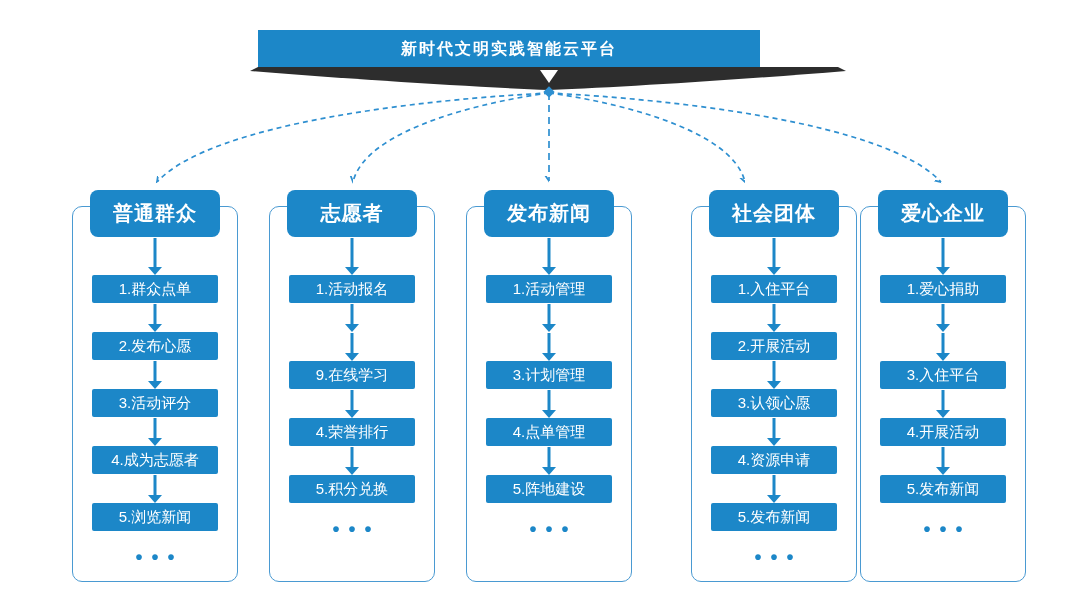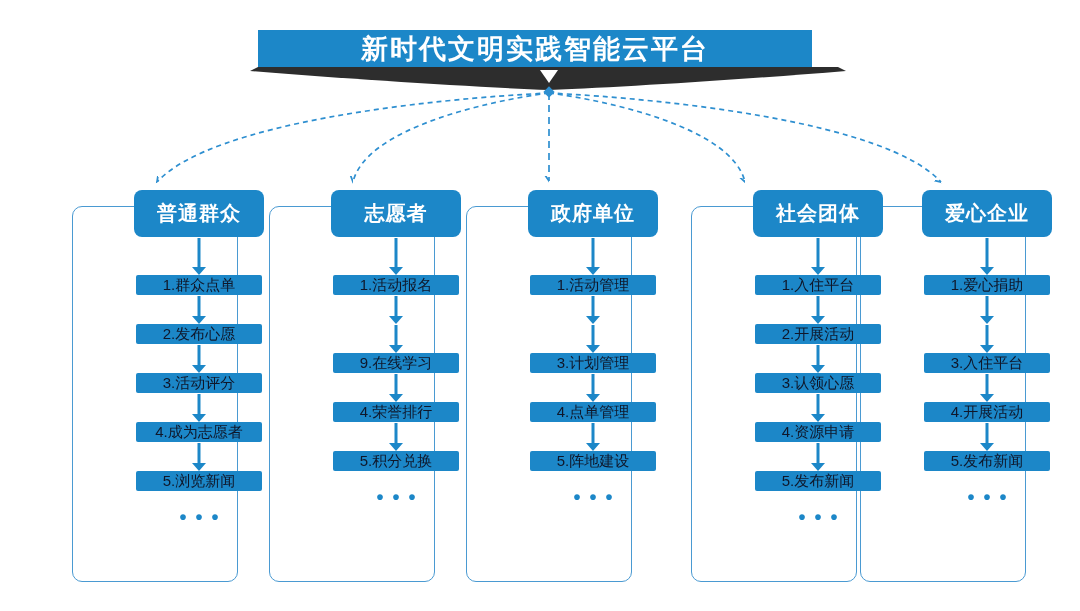--- a/index.html
+++ b/index.html
@@ -2,44 +2,44 @@
 <html><head>
 <meta charset="utf-8">
 <style>
   html,body{margin:0;padding:0;background:#fff;}
   #stage{
     position:relative;width:1080px;height:611px;background:#ffffff;overflow:hidden;
     font-family:"Liberation Sans","DejaVu Sans",sans-serif;
   }
   
   .banner{
-    position:absolute;left:258px;top:30px;width:554px;height:38px;
-    background:#1c87c8;color:#ffffff;font-size:27px;font-weight:bold;
+    position:absolute;left:258px;top:30px;width:502px;height:38px;
+    background:#1c87c8;color:#ffffff;font-size:16px;font-weight:bold;
     display:flex;align-items:center;justify-content:center;letter-spacing:2px;
   }
   .ribbon-svg{position:absolute;left:248px;top:67px;}
   
   .fan-svg{position:absolute;left:0;top:0;}
   
   .column{
     position:absolute;top:190px;width:166px;height:400px;
-    display:flex;flex-direction:column;align-items:center;padding-left:44px;
+    display:flex;flex-direction:column;align-items:center;
   }
   .col-frame{
     position:absolute;left:0;top:16px;width:164px;height:374px;
     border:1.5px solid #4a9ad2;border-radius:10px;background:transparent;
   }
   .col-header{
     position:relative;z-index:2;width:130px;height:47px;border-radius:8px;
     background:#1c87c8;color:#fff;font-size:20px;font-weight:bold;letter-spacing:1px;
     display:flex;align-items:center;justify-content:center;flex:0 0 auto;
   }
   .step{
-    position:relative;z-index:2;width:126px;height:20px;border-radius:2px;
-    background:#1c87c8;color:#0f172a;font-size:15px;
+    position:relative;z-index:2;width:126px;height:28px;border-radius:2px;
+    background:#1c87c8;color:#ffffff;font-size:15px;
     display:flex;align-items:center;justify-content:center;flex:0 0 auto;
   }
   .v-arrow{position:relative;z-index:2;width:16px;flex:0 0 auto;}
   .v-arrow.long{height:38px;}
   .v-arrow.short{height:29px;}
   .v-arrow::before{
     content:'';position:absolute;left:50%;transform:translateX(-50%);
     top:1px;bottom:7px;width:3px;background:#1c87c8;
   }
   .v-arrow::after{
@@ -106,21 +106,21 @@
     <div class="step">9.在线学习</div>
     <div class="v-arrow short"></div>
     <div class="step">4.荣誉排行</div>
     <div class="v-arrow short"></div>
     <div class="step">5.积分兑换</div>
     <div class="col-dots">•••</div>
   </div>
 
   <div class="column" style="left:466px">
     <div class="col-frame"></div>
-    <div class="col-header">政府单位</div>
+    <div class="col-header">发布新闻</div>
     <div class="v-arrow long"></div>
     <div class="step">1.活动管理</div>
     <div class="v-arrow short"></div>
     <div class="v-arrow short"></div>
     <div class="step">3.计划管理</div>
     <div class="v-arrow short"></div>
     <div class="step">4.点单管理</div>
     <div class="v-arrow short"></div>
     <div class="step">5.阵地建设</div>
     <div class="col-dots">•••</div>

